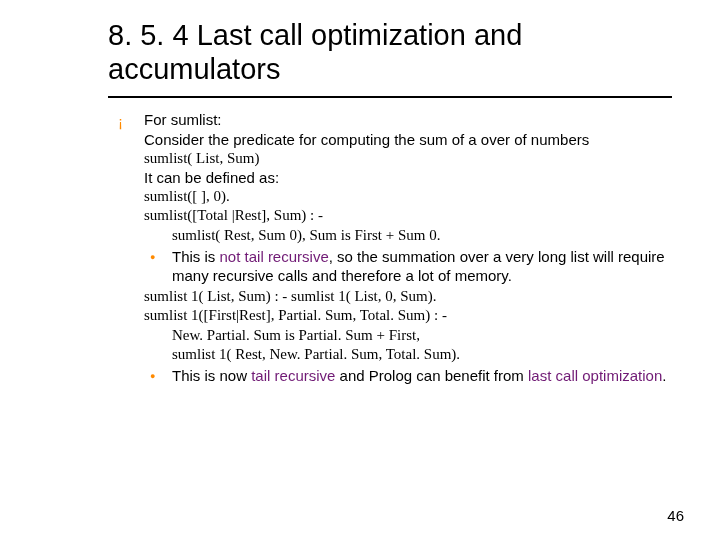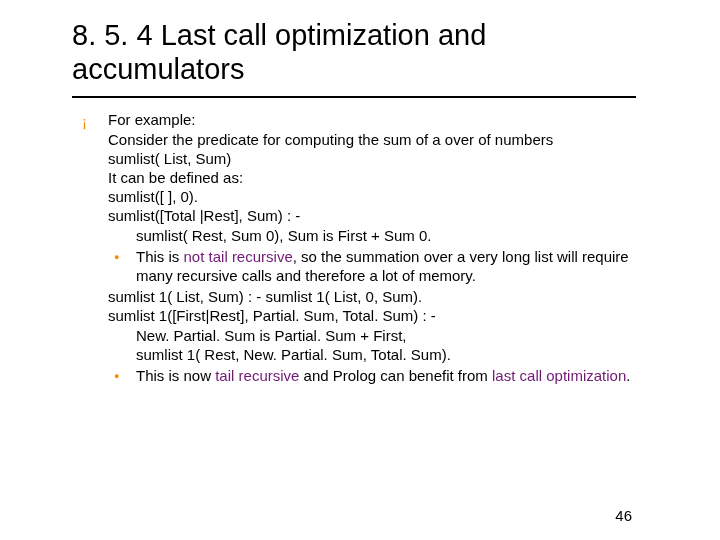--- a/index.html
+++ b/index.html
@@ -11,20 +11,21 @@
     font-family: Arial, Helvetica, sans-serif;
     color: #000;
     overflow: hidden;
   }
   .slide {
     box-sizing: border-box;
     width: 676px;
     height: 540px;
     padding: 18px 40px 0 72px;
     position: relative;
+    margin-left: 36px;
   }
   .title {
     font-size: 29px;
     line-height: 1.18;
     margin: 0 0 10px 0;
     font-weight: normal;
     color: #000;
   }
   .title-rule {
     height: 2px;
@@ -55,46 +56,46 @@
   }
   .l2::before {
     content: "●";
     position: absolute;
     left: 6px;
     top: 5px;
     color: #ff8a00;
     font-size: 9px;
   }
   .code {
-    font-family: Liberation Sans, sans-serif;
+    font-family: Liberation Serif, serif;
     font-size: 15px;
     line-height: 1.28;
   }
   .indent-a { padding-left: 36px; }
   .indent-b { padding-left: 64px; }
   .red { color: #701a75; }
   .pagenum {
     position: absolute;
-    right: 44px;
+    right: 28px;
     bottom: 16px;
     font-size: 15px;
   }
 </style>
 </head>
 <body>
 
 <div class="slide">
 
   <h1 class="title">8. 5. 4 Last call optimization and accumulators</h1>
   <div class="title-rule"></div>
 
   <div class="body">
 
     <div class="l1">
-      <div>For example:</div>
+      <div>For sumlist:</div>
       <div>Consider the predicate for computing the sum of a over of numbers</div>
     </div>
 
     <div class="code indent-a">sumlist( List, Sum)</div>
     <div class="indent-a">It can be defined as:</div>
     <div class="code indent-a">sumlist([ ], 0).</div>
     <div class="code indent-a">sumlist([Total |Rest], Sum) : -</div>
     <div class="code indent-b">sumlist( Rest, Sum 0), Sum is First + Sum 0.</div>
 
     <div class="l2">

